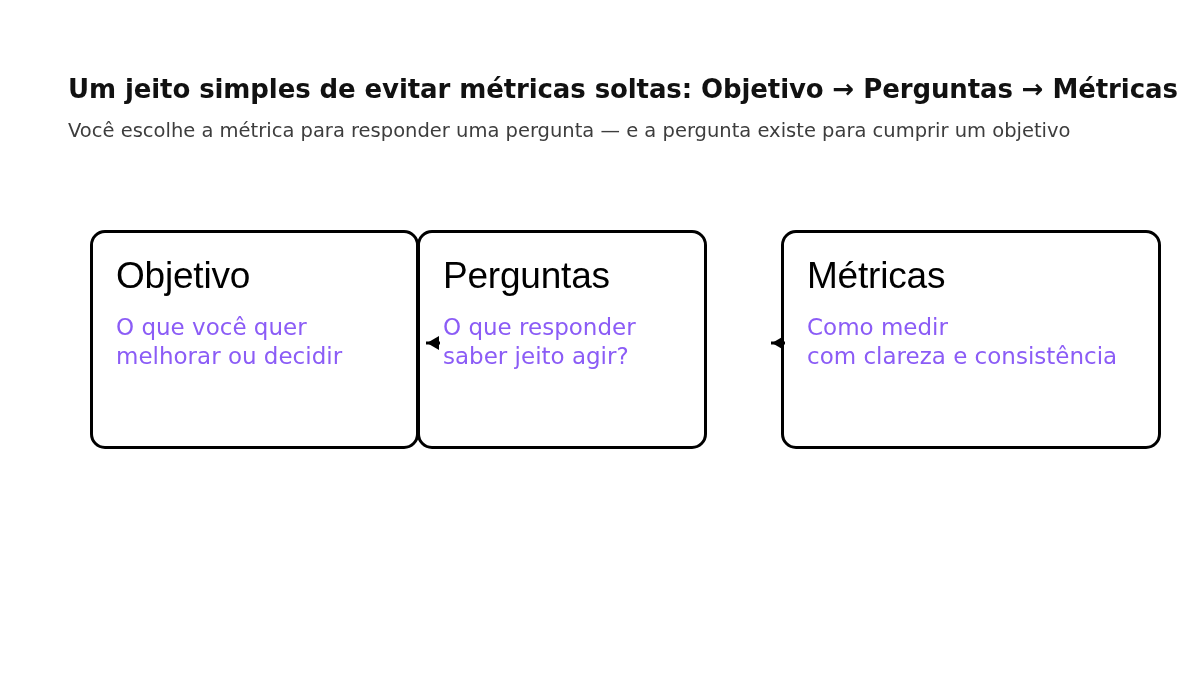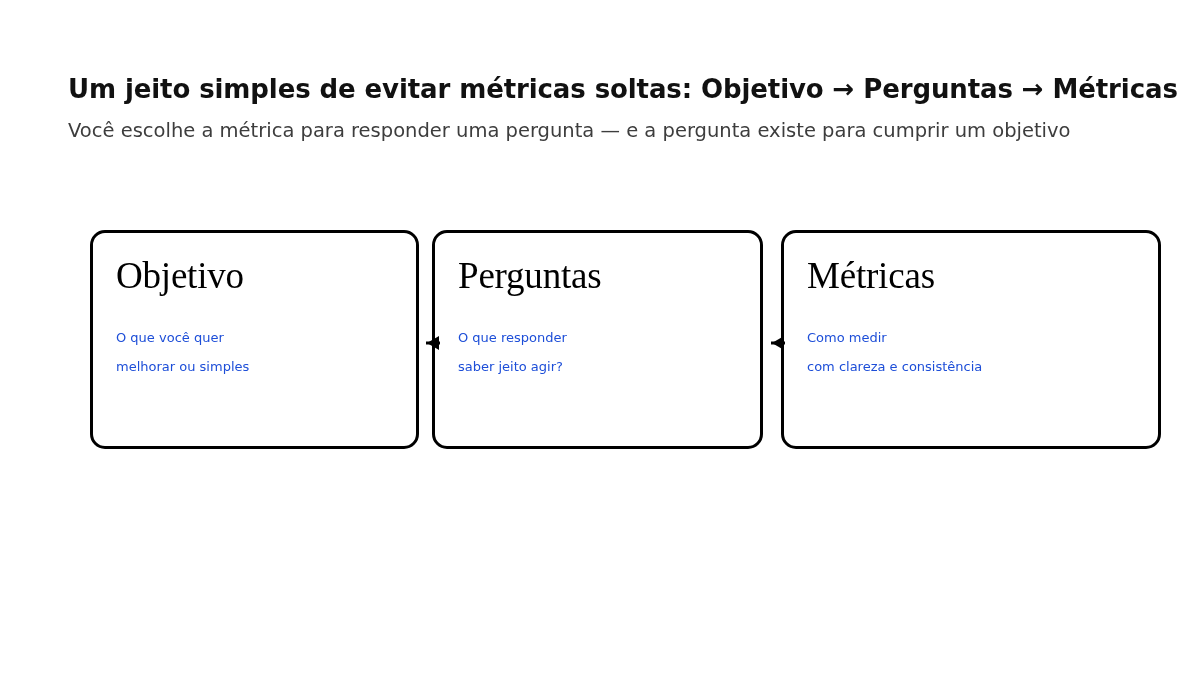--- a/index.html
+++ b/index.html
@@ -58,48 +58,48 @@
     position: absolute;
     top: 230px;
     height: 219px;
     box-sizing: border-box;
     background: #ffffff;
     border: 3px solid #000000;
     border-radius: 15px;
   }
 
   #card-objetivo  { left: 90px;  width: 329px; }
-  #card-perguntas { left: 432px; width: 331px; }
+  #card-perguntas { left: 417px; width: 290px; }
   #card-metricas  { left: 781px; width: 380px; }
 
   .card-inner {
     position: absolute;
     left: 23px;
     top: 20px;
     width: 420px;            
     white-space: nowrap;
   }
 
   .card-title {
-    font-family: Liberation Serif, serif;
+    font-family: Liberation Sans, sans-serif;
     font-size: 37px;
     font-weight: 400;
     color: #000000;
     line-height: 46px;
     letter-spacing: -0.2px;
     white-space: nowrap;
   }
 
   .card-body {
     font-family: "DejaVu Sans", sans-serif;
-    font-size: 13px;
+    font-size: 23px;
     font-weight: 400;
-    color: #1d4ed8;
+    color: #8b5cf6;
     line-height: 29px;
-    margin-top: 24px;
+    margin-top: 14px;
     white-space: nowrap;
   }
 
   
   .connector {
     position: absolute;
     top: 332px;
     height: 22px;
     width: 26px;
   }
@@ -116,21 +116,21 @@
   <div id="header">
     <div id="page-title">Um jeito simples de evitar métricas soltas: Objetivo → Perguntas → Métricas</div>
     <div id="page-subtitle">Você escolhe a métrica para responder uma pergunta — e a pergunta existe para cumprir um objetivo</div>
   </div>
 
   <div class="flow-card" id="card-objetivo">
     <div class="card-inner">
       <div class="card-title">Objetivo</div>
       <div class="card-body">
         <div>O que você quer</div>
-        <div>melhorar ou simples</div>
+        <div>melhorar ou decidir</div>
       </div>
     </div>
   </div>
 
   <div class="flow-card" id="card-perguntas">
     <div class="card-inner">
       <div class="card-title">Perguntas</div>
       <div class="card-body">
         <div>O que responder</div>
         <div>saber jeito agir?</div>

